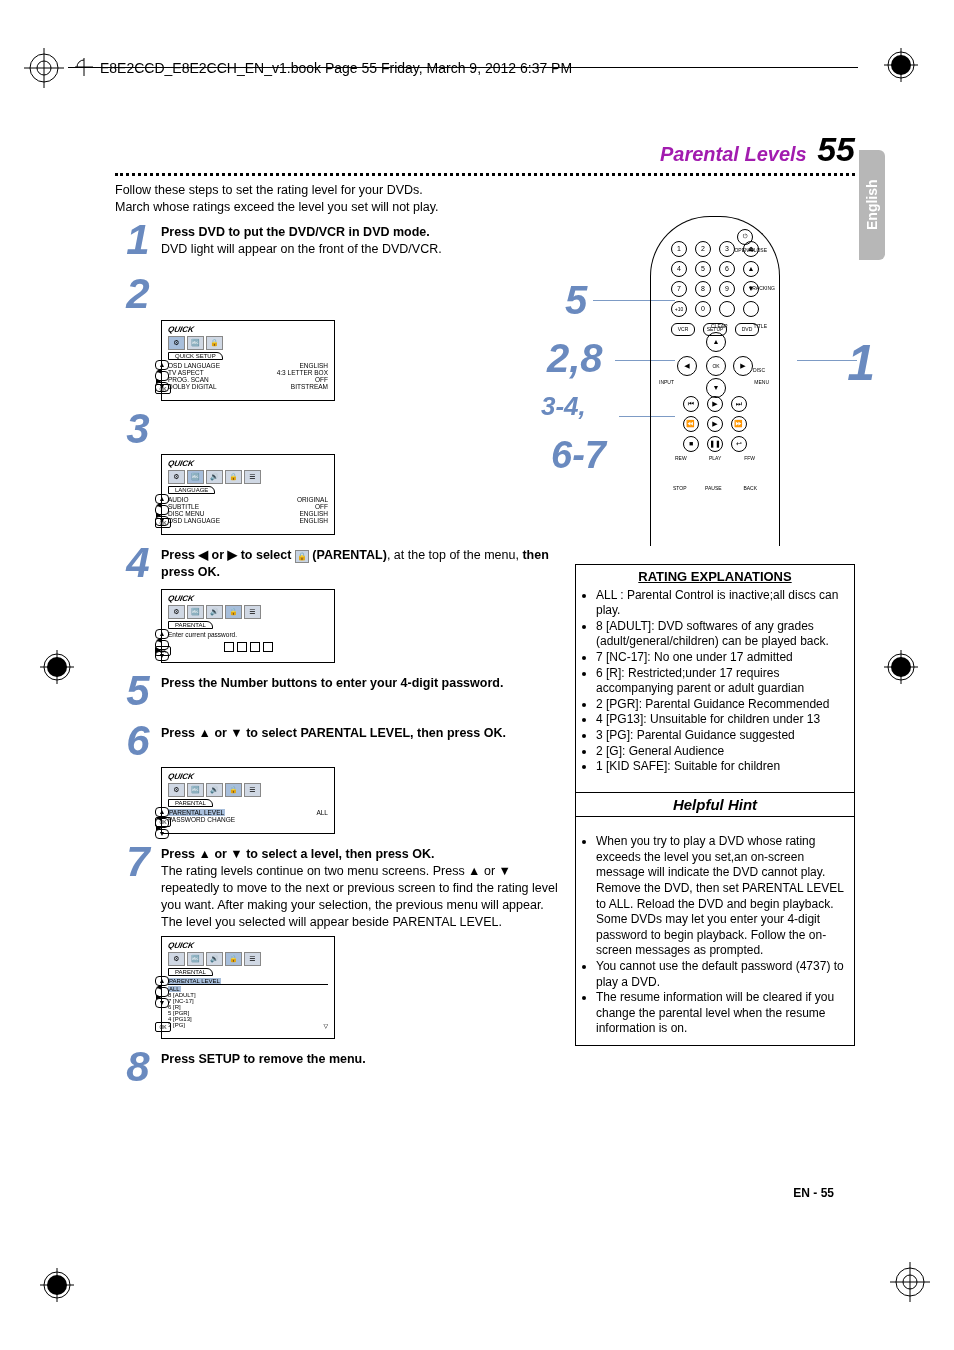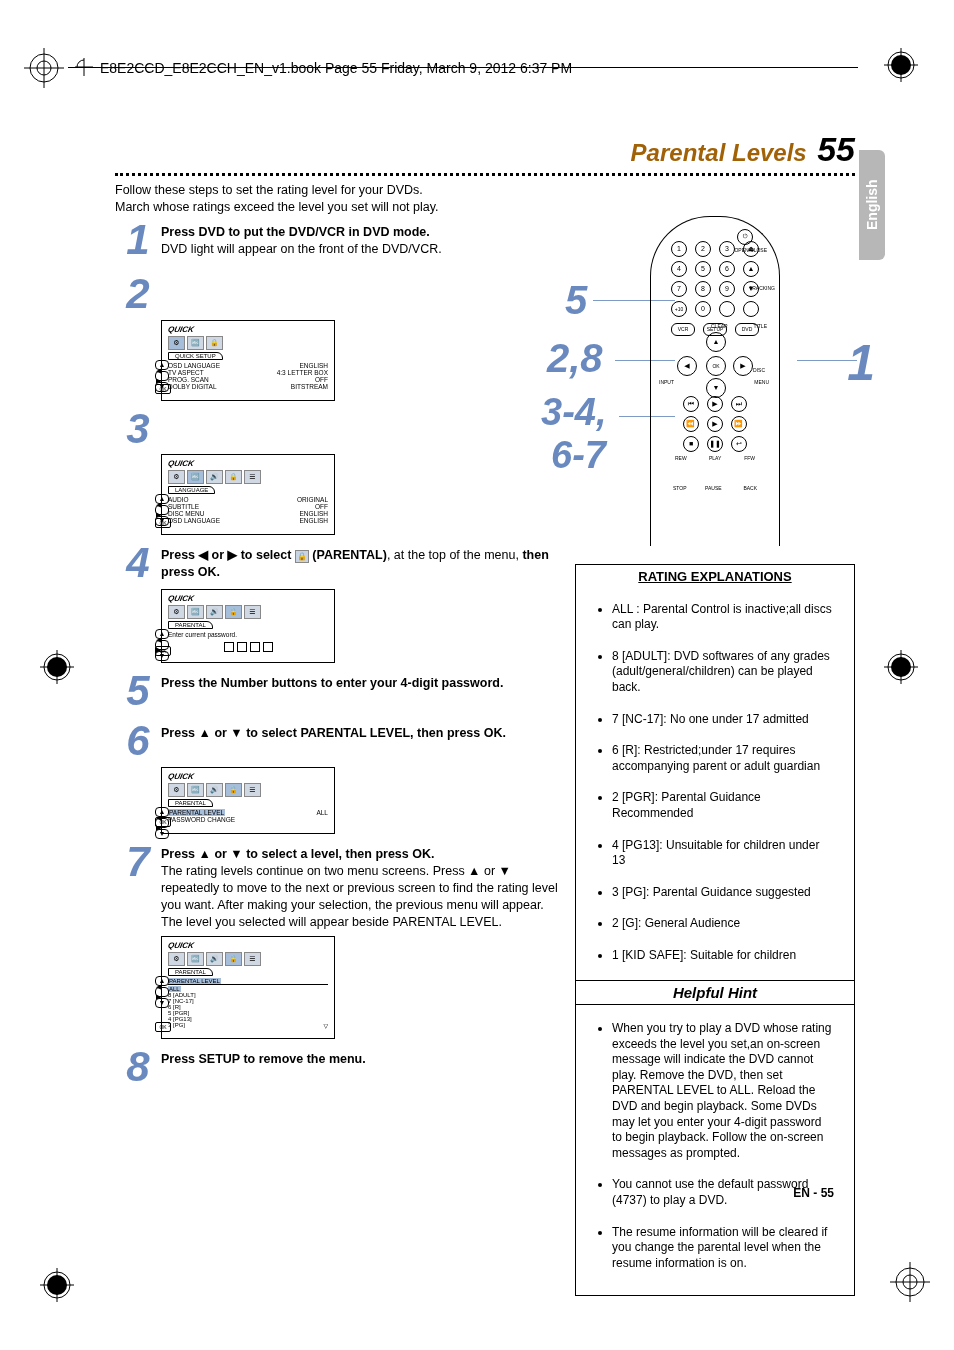--- a/index.html
+++ b/index.html
@@ -28,22 +28,22 @@
     left: 115px;
     width: 740px;
   }
   .title-row {
     text-align: right;
     margin-bottom: 4px;
   }
   .title {
     font-style: italic;
     font-weight: bold;
-    font-size: 24px;
-    color: #a16207;
+    font-size: 20px;
+    color: #a21caf;
     display: inline;
     vertical-align: baseline;
   }
   .pagenum {
     font-style: italic;
     font-weight: bold;
     font-size: 34px;
     margin-left: 6px;
   }
   .dotline {
@@ -293,28 +293,28 @@
     text-decoration: underline;
     font-size: 13px;
   }
   .sidebox .hint-header {
     text-align: center;
     font-weight: bold;
     font-style: italic;
     font-size: 15px;
     border-top: 1px solid #000;
     border-bottom: 1px solid #000;
-    margin: 4px -6px;
+    margin: 17px -6px;
     padding: 2px 0;
   }
   .sidebox ul {
     margin: 2px 0 0 0;
     padding-left: 14px;
   }
-  .sidebox li { margin: 16px; }
+  .sidebox li { margin: 0; }
   .footer {
     position: absolute;
     bottom: 150px;
     right: 120px;
     font-size: 12px;
     font-weight: bold;
   }
 </style>
 </head>
 <body>
@@ -591,21 +591,21 @@
           <span class="bold">Press SETUP to remove the menu.</span>
         </div>
       </div>
     </div>
 
     <div class="rightcol">
       <div class="callouts">
 
         <div class="callout" style="top:62px;left:-10px">5</div>
         <div class="callout" style="top:120px;left:-28px">2,8</div>
-        <div class="callout" style="top:175px;left:-34px;font-size:38px">3-4,</div>
+        <div class="callout" style="top:175px;left:-34px;font-size:26px">3-4,</div>
         <div class="callout" style="top:218px;left:-24px;font-size:38px">6-7</div>
         <div class="callout" style="top:118px;right:-20px;font-size:50px">1</div>
 
         <div class="callline" style="top:84px;left:18px;width:82px"></div>
         <div class="callline" style="top:144px;left:40px;width:60px"></div>
         <div class="callline" style="top:200px;left:44px;width:56px"></div>
         <div class="callline" style="top:144px;right:-2px;width:60px"></div>
 
         <div class="remote" style="position:absolute;left:75px;top:0">
           <div class="pwr">⏻</div>

